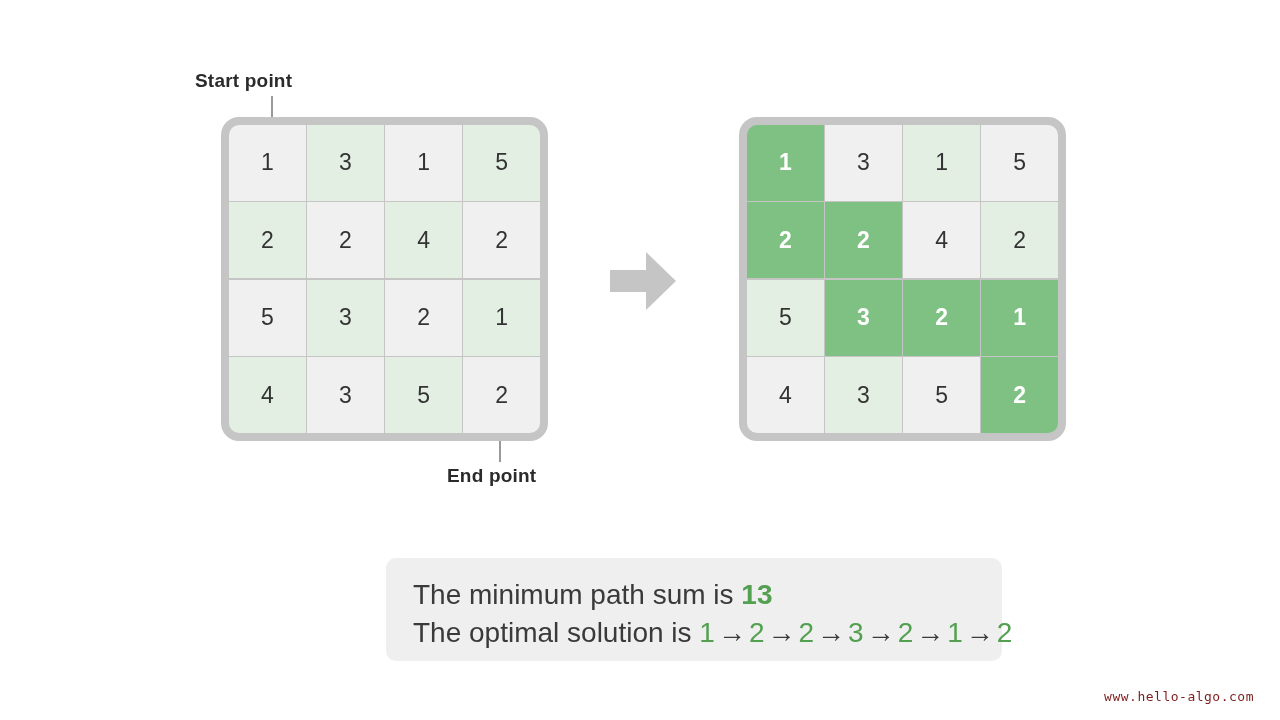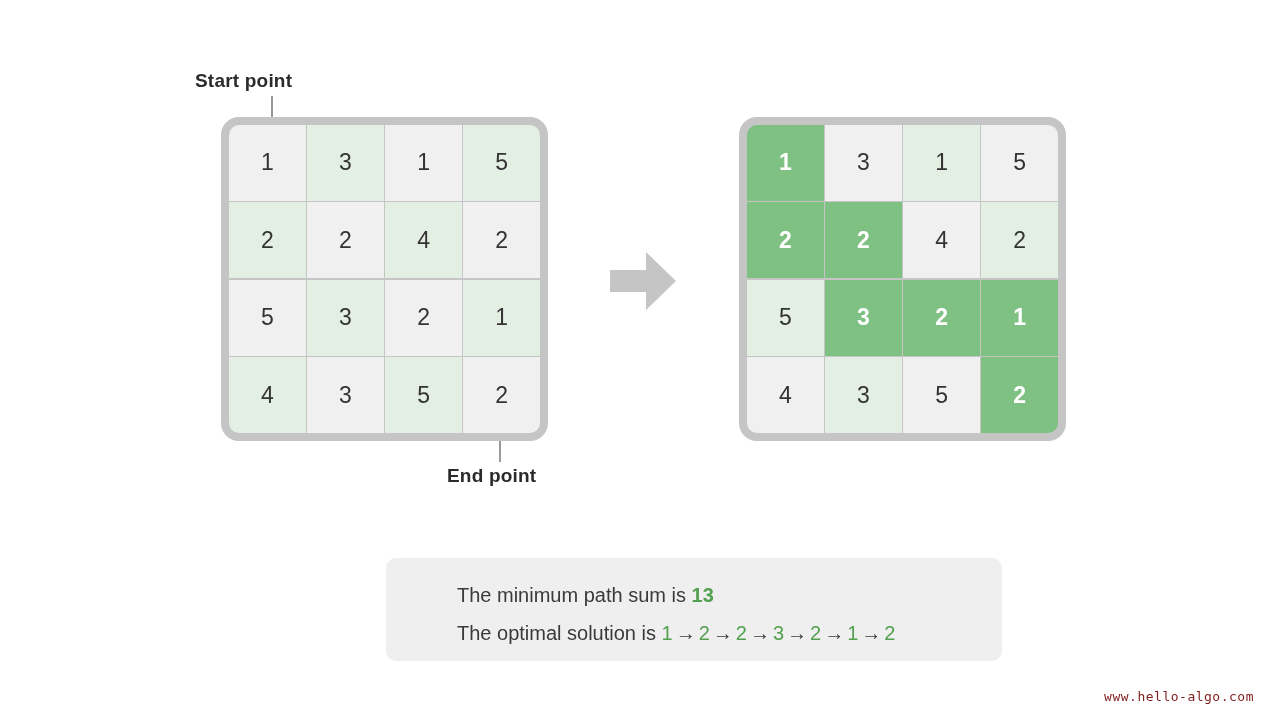--- a/index.html
+++ b/index.html
@@ -82,25 +82,24 @@
     left: 386px;
     top: 558px;
     width: 616px;
     height: 103px;
     background: #efefef;
     border-radius: 10px;
     box-sizing: border-box;
     padding: 18px 0 0 27px;
   }
   .caption-line {
-    font-size: 20px;
+    font-size: 28px;
     color: #3a3a3a;
     line-height: 38px;
     white-space: nowrap;
-    margin-left: 44px;
   }
   .val-green {
     color: #52a050;
     font-weight: bold;
   }
   .path-num {
     color: #52a050;
   }
   .path-arrow {
     color: #3a3a3a;

